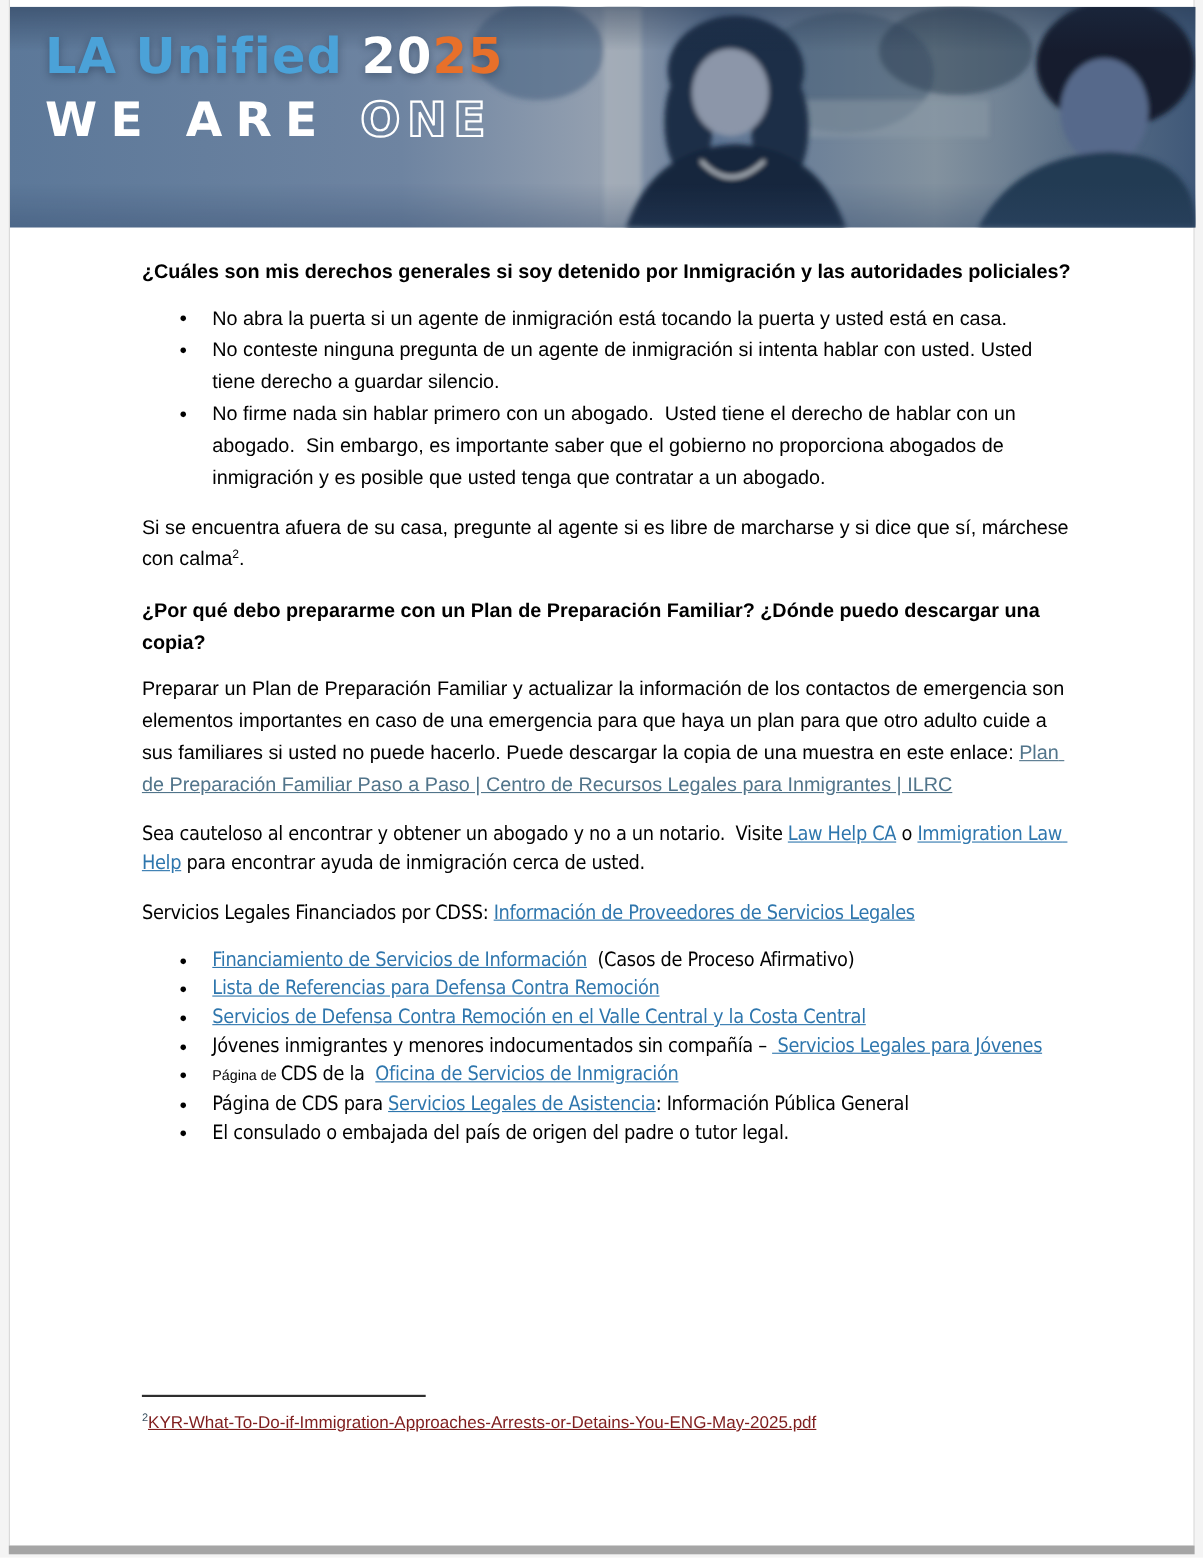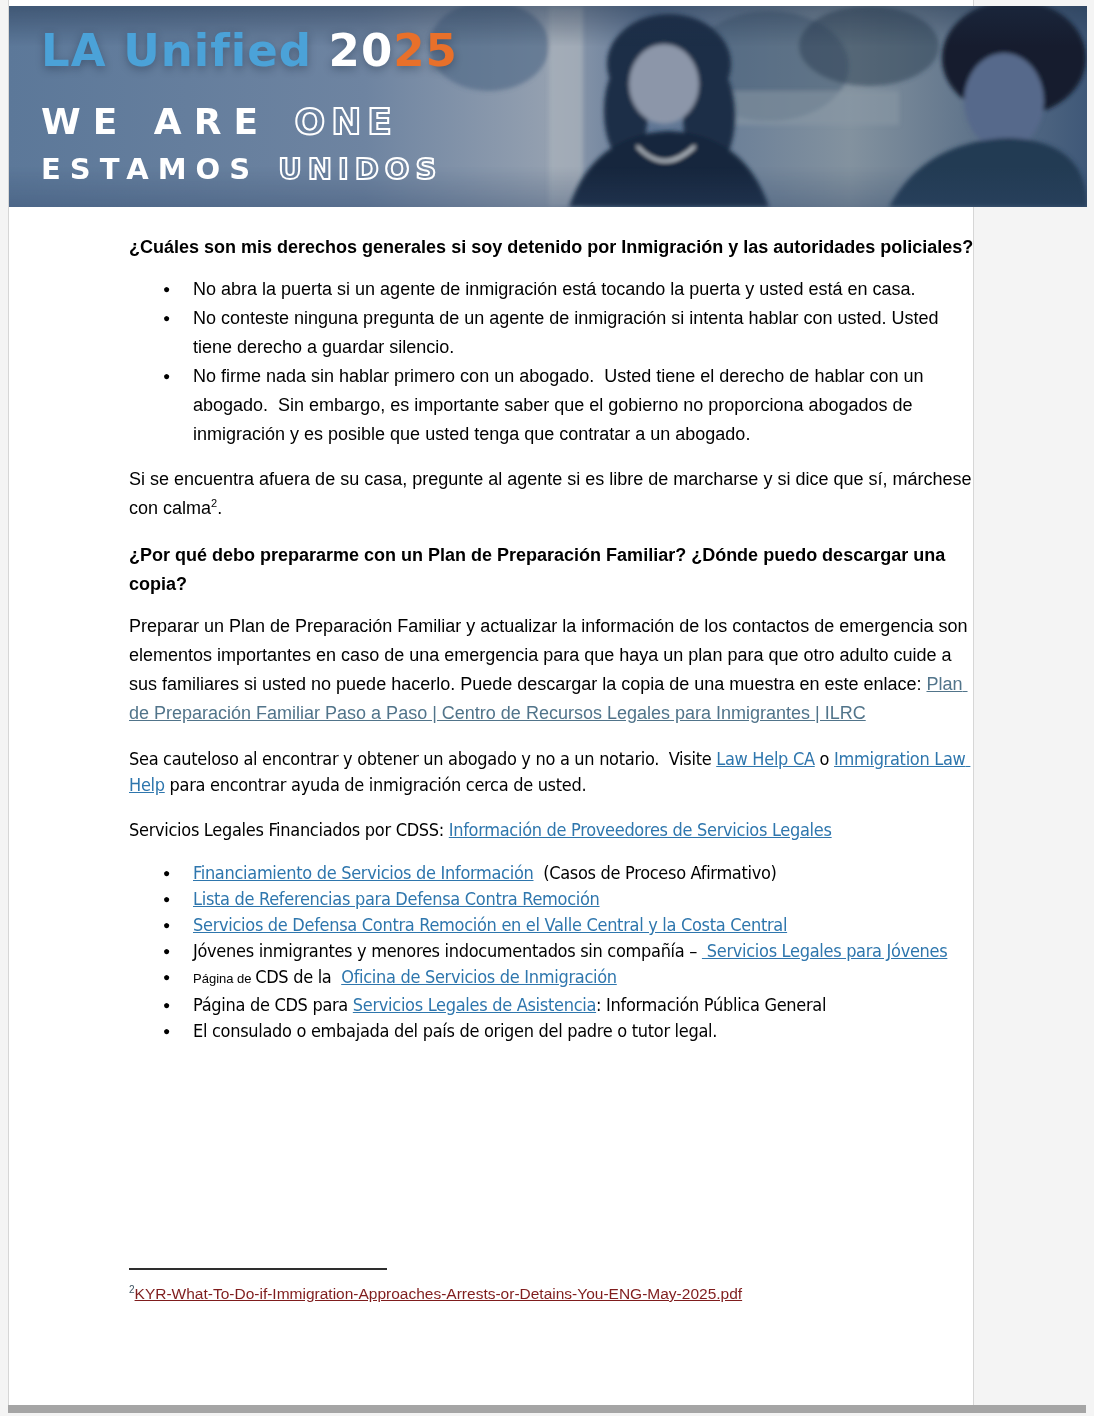--- a/index.html
+++ b/index.html
@@ -6,21 +6,21 @@
   html,body { width:1094px; height:1416px; }
   body {
     background:#f4f4f4;
     font-family:"Liberation Sans", sans-serif;
     color:#000;
     position:relative;
     overflow:hidden;
   }
   .page {
     position:absolute; left:8px; top:0;
-    width:966px; height:1405px;
+    width:1078px; height:1405px;
     background:#ffffff;
     border-left:1px solid #d6d6d6;
     border-right:1px solid #d6d6d6;
   }
   .page-bottom-edge {
     position:absolute; left:8px; bottom:3px;
     width:1078px; height:8px;
     background:#a5a5a5;
   }
   
@@ -36,22 +36,22 @@
   }
   .logo-line1 {
     font-size:45px; font-weight:800; letter-spacing:1px;
     text-shadow:0 3px 8px rgba(15,30,50,.35);
     white-space:nowrap;
   }
   .lu-blue   { color:#4ba2d8; }
   .yr-white  { color:#ffffff; }
   .yr-orange { color:#e8702a; }
   .logo-line2 {
-    margin-top:24px;
-    font-size:36px; font-weight:600; letter-spacing:12px;
+    margin-top:8px;
+    font-size:43px; font-weight:600; letter-spacing:12px;
     color:#ffffff; white-space:nowrap;
   }
   .logo-line3 {
     margin-top:10px;
     font-size:29px; font-weight:600; letter-spacing:9px;
     color:#ffffff; white-space:nowrap;
   }
   .outline {
     color:transparent;
     -webkit-text-stroke:2px #ffffff;
@@ -149,21 +149,20 @@
         <ellipse cx="1005" cy="52" rx="72" ry="58" fill="#131f2e"></ellipse>
         <ellipse cx="995" cy="95" rx="40" ry="48" fill="#56698b"></ellipse>
         <path d="M880 201 Q915 135 1000 132 Q1078 135 1078 201 Z" fill="#243a52"></path>
       </g>
       <rect width="1078" height="201" fill="url(#vShade)"></rect>
     </svg>
 
     <div class="logo">
       <div class="logo-line1"><span class="lu-blue">LA Unified </span><span class="yr-white">20</span><span class="yr-orange">25</span></div>
       <div class="logo-line2"><span>WE ARE </span><span class="outline">ONE</span></div>
-      <div class="logo-line3"><span>ESTAMOS </span><span class="outline">UNIDOS</span></div>
     </div>
   </div>
 
   <div class="content">
       <div class="hd fa"><span class="seg">¿Cuáles son mis derechos generales si soy detenido por Inmigración y las autoridades policiales?</span></div>
       <div class="list fa">
         <div class="bullet-row">
           <span class="dot">●</span>
           <div class="btxt"><span class="seg">No abra la puerta si un agente de inmigración está tocando la puerta y usted está en casa.</span></div>
         </div>

